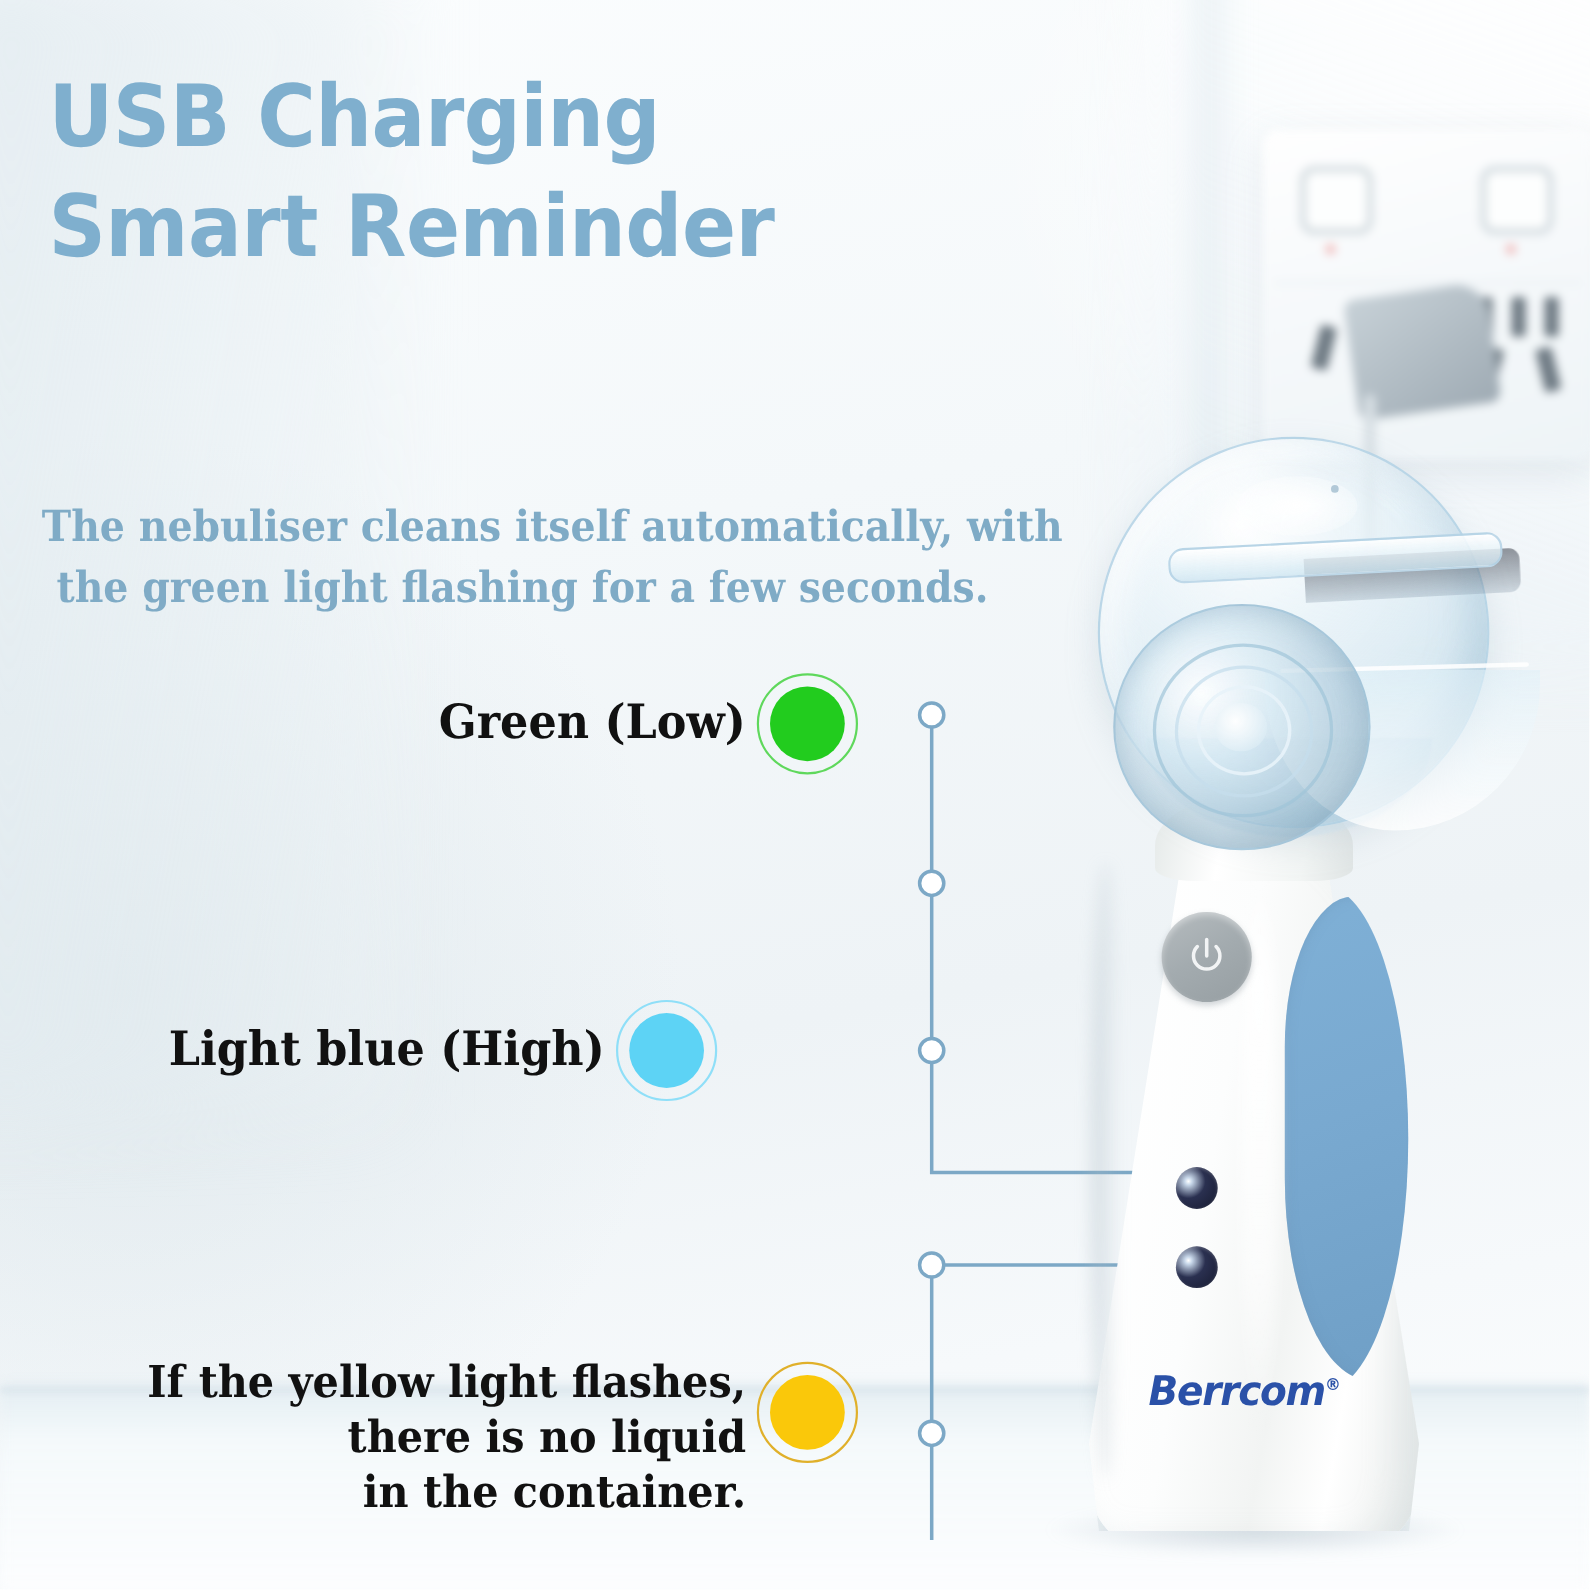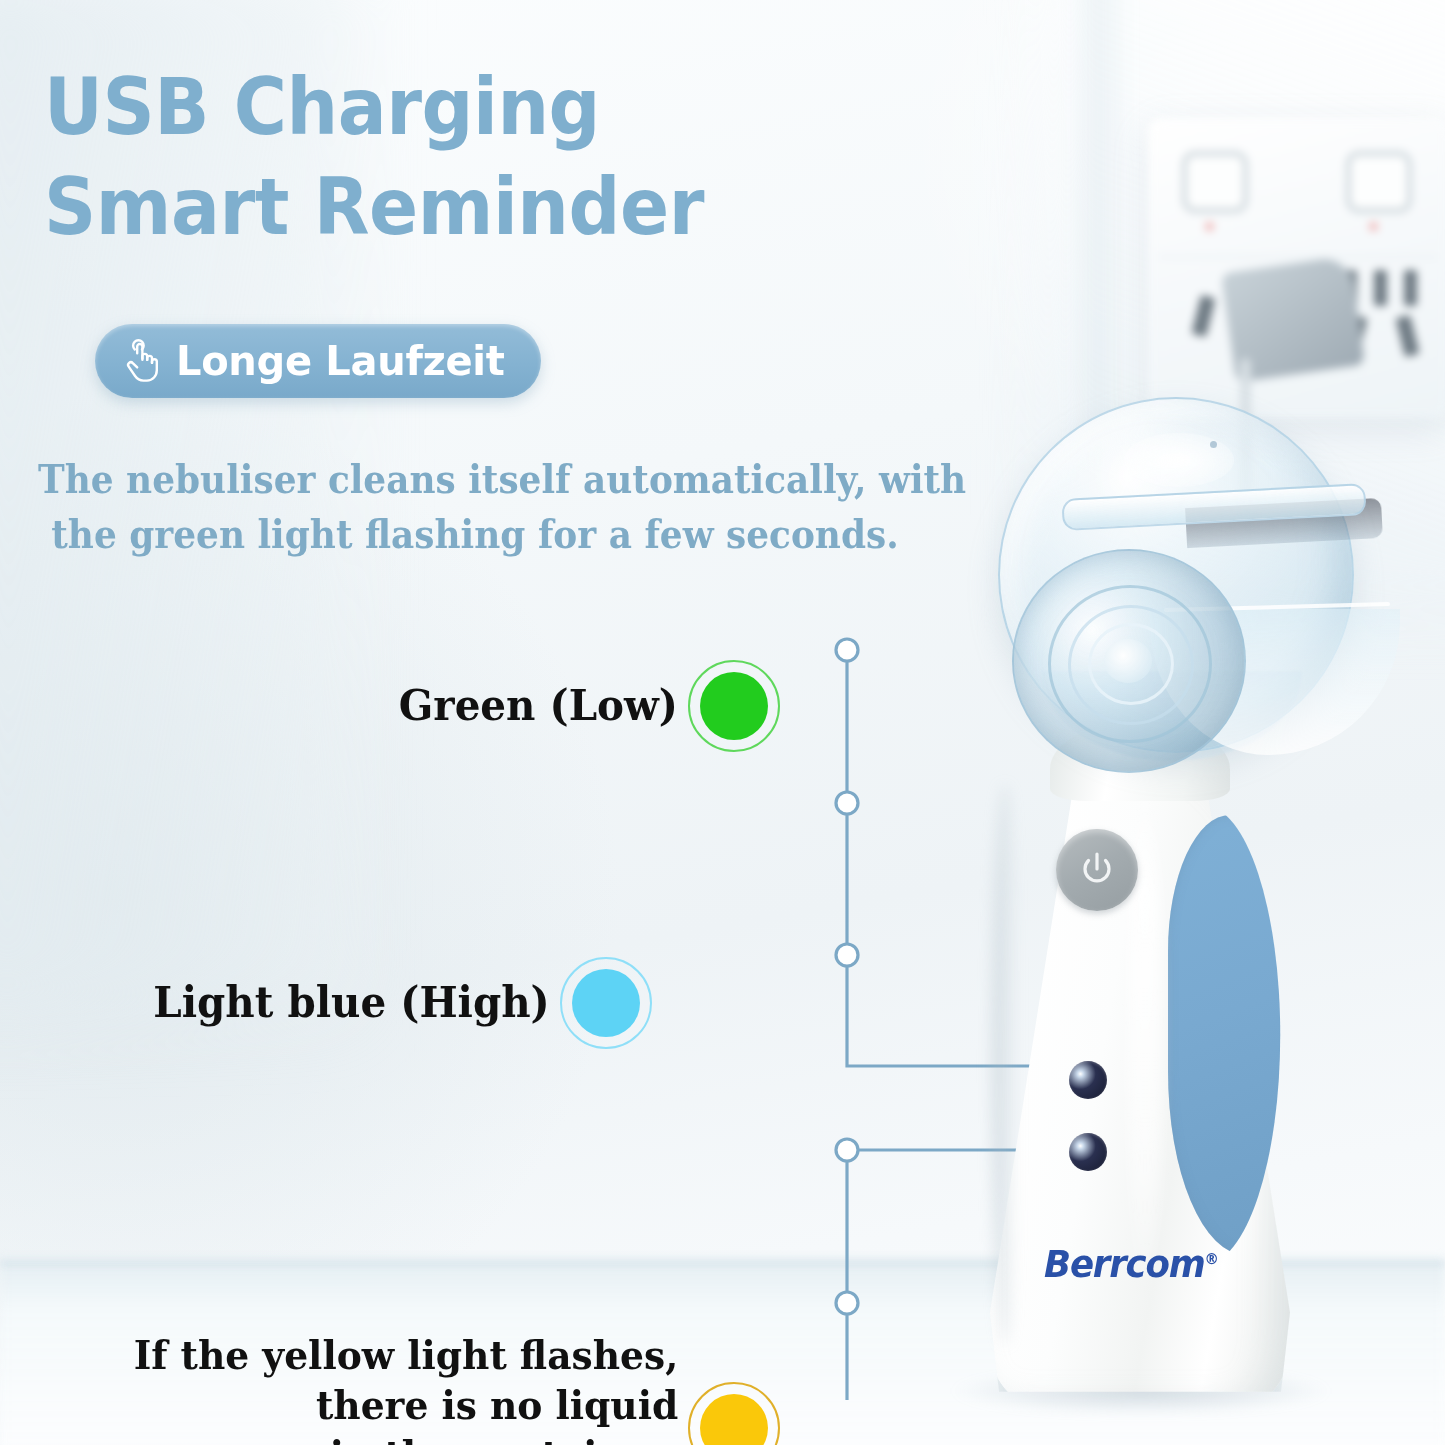--- a/index.html
+++ b/index.html
@@ -173,21 +173,21 @@
     color: #7fabc6;
     transform: scaleX(0.92);
     transform-origin: center top;
   }
   .description .d-line { display: block; white-space: nowrap; }
 
   
   .rows {
     position: absolute;
     left: 0; top: 0;
-    width: 800px; height: 1218px; margin-top: 48px;
+    width: 800px; height: 1218px;
   }
   .row {
     position: absolute;
     left: 0;
     width: 790px;
     display: flex;
     align-items: center;
     justify-content: flex-end;
     gap: 0;
   }
@@ -441,32 +441,20 @@
 
     <div class="bg-floor"></div>
     <div class="bg-floor-line"></div>
   </div>
 
   <div class="headline">
     <span class="hl-line">USB Charging</span>
     <span class="hl-line">Smart Reminder</span>
   </div>
 
-  <div class="badge">
-    <span>
-      <svg class="hand-icon" viewBox="0 0 40 44" fill="none" stroke="#ffffff" stroke-width="2.4" stroke-linecap="round" stroke-linejoin="round">
-        <path d="M13.8 10.5a5.3 5.3 0 1 1 7.2 0"></path>
-        <path d="M16.2 14.2V7.6a2.6 2.6 0 0 1 5.2 0v13.1"></path>
-        <path d="M21.4 19.4v-2.1a2.4 2.4 0 0 1 4.8 0v3.4"></path>
-        <path d="M26.2 20.9v-1.6a2.4 2.4 0 0 1 4.8 0v4.6"></path>
-        <path d="M31 23.9v-1.3a2.4 2.4 0 0 1 4.8 0v8.6c0 5.6-4.1 10.4-9.9 10.4h-3.5c-4 0-6.3-1.7-8.3-4.6l-6.4-9.4a2.7 2.7 0 0 1 4.1-3.5l4.4 4.3"></path>
-      </svg>
-    </span>
-    <span class="badge-label">Longe Laufzeit</span>
-  </div>
 
   <div class="description">
     <span class="d-line">The nebuliser cleans itself automatically, with</span>
     <span class="d-line">the green light flashing for a few seconds.</span>
   </div>
 
   <svg class="connectors" viewBox="0 0 1445 1445">
     <g stroke="#7ca8c6" stroke-width="3.2" fill="none">
 
       <path d="M847 656 L847 1066 L1077 1066"></path>
@@ -534,21 +522,21 @@
 
     <div class="row single" style="top:903px; height:104px;justify-content:center;">
       <span class="row-label">Light blue (High)</span>
       <span class="dot-wrap">
         <span class="dot-ring" style="border-color:#8fdff8;"></span>
         <span class="dot-core" style="background:#5dd3f5;"></span>
       </span>
     </div>
 
 
-    <div class="row multi" style="top:1232px; height:200px; align-items:flex-end;">
+    <div class="row multi" style="top:1232px; height:200px; align-items:flex-start;">
       <span class="row-label">If the yellow light flashes,
 there is no liquid
 in the container.</span>
       <span class="dot-wrap" style="height:104px;">
         <span class="dot-ring" style="border-color:#e0b02a;"></span>
         <span class="dot-core" style="background:#fac80a;"></span>
       </span>
     </div>
 
   </div>

